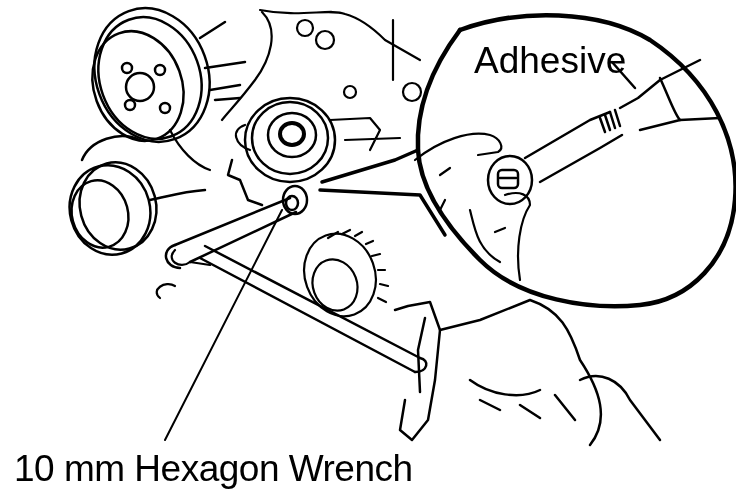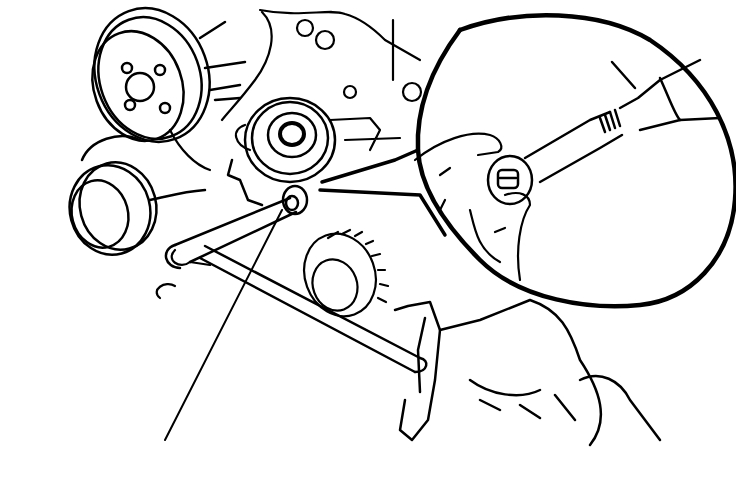--- a/index.html
+++ b/index.html
@@ -119,13 +119,15 @@
       <path d="M440 330 L480 320 L530 300 C560 310 570 330 580 360 C600 390 610 420 590 445"></path>
       <path d="M470 380 C490 395 520 400 540 390 M480 400 L500 410 M520 405 L540 418 M555 395 L575 420"></path>
       <path d="M580 380 C600 370 620 380 630 400 L660 440"></path>
     </g>
 
     <g stroke-width="2">
       <path d="M282 210 L165 440"></path>
     </g>
   </svg>
 
+  <div class="label label-adhesive">Adhesive</div>
+  <div class="label label-wrench">10 mm Hexagon Wrench</div>
 </div>
 
 </body></html>

